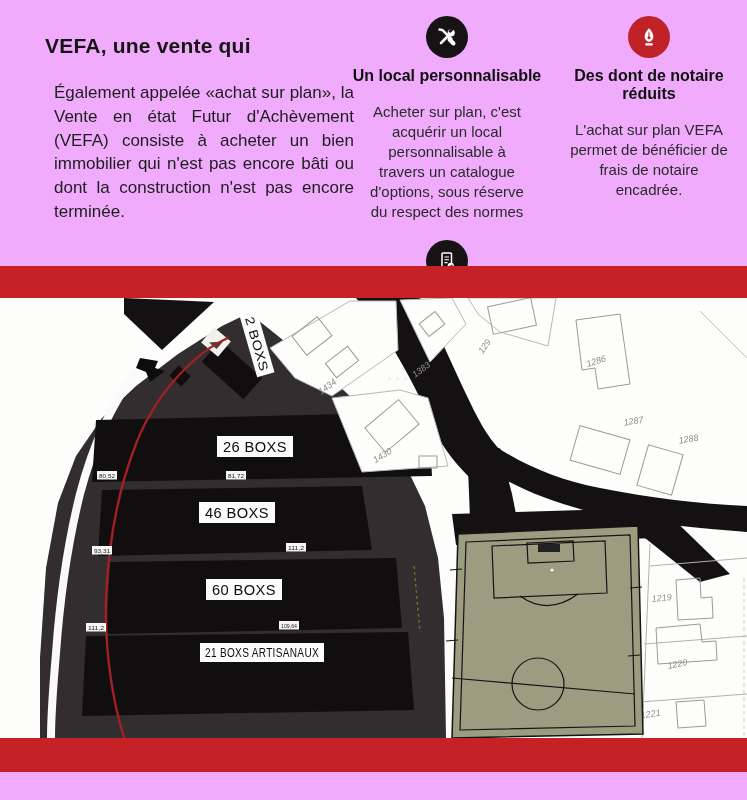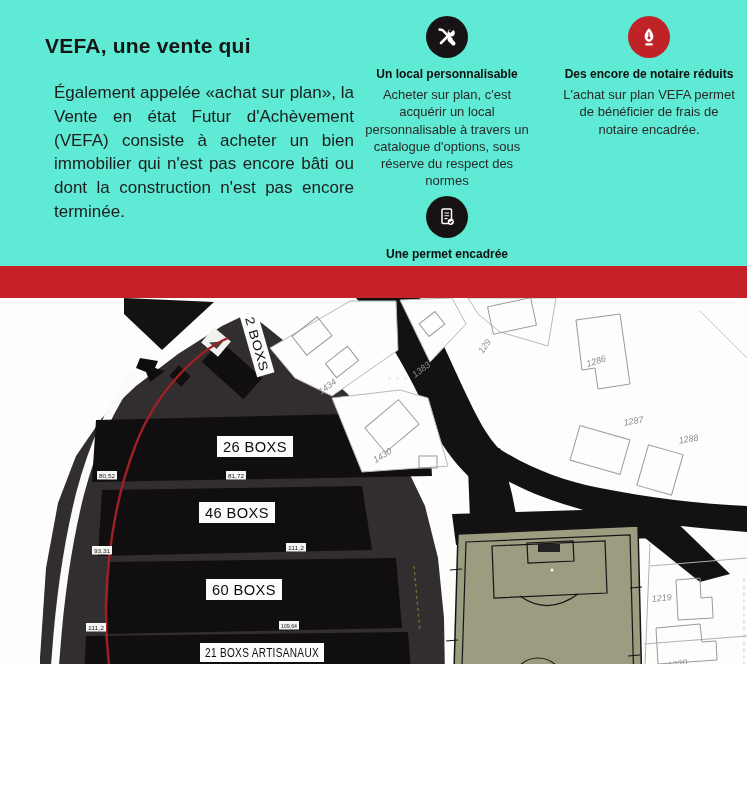--- a/index.html
+++ b/index.html
@@ -1,39 +1,39 @@
 <!DOCTYPE html>
 <html><head>
 <meta charset="utf-8">
 <style>
   html,body{margin:0;padding:0;background:#ffffff;}
   .page{
-    position:relative;width:747px;height:664px;margin:0 auto;
-    background:#5eead4;overflow:hidden;
+    position:relative;width:747px;height:800px;margin:0 auto;
+    background:#f0abfc;overflow:hidden;
     font-family:"Liberation Sans",sans-serif;color:#1c1c1c;
   }
   
   .intro{position:absolute;left:45px;top:33px;width:318px;}
   .intro h1{
     margin:0;font-size:21px;line-height:1.24;font-weight:bold;
     color:#151515;letter-spacing:.2px;
   }
   .intro .body{margin-top:22px;}
   .intro p{margin:9px;font-size:17px;line-height:1.4;text-align:justify;color:#1d1d1d;}
   
   .features{
     position:absolute;left:352px;top:16px;width:392px;
     display:grid;grid-template-columns:190px 190px;row-gap:6px;column-gap:12px;
   }
   .feature{display:flex;flex-direction:column;align-items:center;text-align:center;}
   .circle{width:42px;height:42px;border-radius:50%;display:flex;align-items:center;justify-content:center;flex:0 0 auto;}
   .circle.black{background:#171314;}
   .circle.red{background:#bf2328;}
-  .feature h3{margin:9px 0 5px;font-size:12px;font-weight:bold;color:#101010;}
-  .feature p{margin:0;font-size:13px;line-height:1.33;color:#2a2a2a;max-width:178px;}
+  .feature h3{margin:9px 0 5px;font-size:16px;font-weight:bold;color:#101010;}
+  .feature p{margin:12px;font-size:15px;line-height:1.33;color:#2a2a2a;max-width:178px;}
   
   .redbar{position:absolute;left:0;width:747px;background:#c62127;}
   .redbar.top{top:266px;height:32px;}
   .redbar.bottom{top:738px;height:34px;}
   
   .map{position:absolute;left:0;top:298px;width:747px;height:440px;}
   svg text{font-family:"Liberation Sans",sans-serif;}
   .chiptext{fill:#0c0c0c;letter-spacing:.4px;}
   .parcelnum{fill:#8f8f8f;font-style:italic;font-size:9px;}
   .dimtext{fill:#1a1a1a;font-size:5.5px;}
@@ -74,21 +74,21 @@
 
     <div class="feature">
       <div class="circle red">
         <svg width="24" height="24" viewBox="0 0 24 24">
           <path d="M12 3.2 C14.6 6 16.4 8.8 16.4 11.6 C16.4 14.4 14.6 16.4 12 16.9 C9.4 16.4 7.6 14.4 7.6 11.6 C7.6 8.8 9.4 6 12 3.2 Z" fill="#fff"></path>
           <line x1="12" y1="7.2" x2="12" y2="12" stroke="#bf2328" stroke-width="1.1"></line>
           <circle cx="12" cy="12.8" r="1.5" fill="#bf2328"></circle>
           <rect x="8.2" y="18.2" width="7.6" height="2.2" rx="1" fill="#fff"></rect>
         </svg>
       </div>
-      <h3>Des encore de notaire réduits</h3>
+      <h3>Des dont de notaire réduits</h3>
       <p>L'achat sur plan VEFA permet de bénéficier de frais de notaire encadrée.</p>
     </div>
 
 
     <div class="feature">
       <div class="circle black">
         <svg width="24" height="24" viewBox="0 0 24 24">
           <rect x="7" y="4" width="9.5" height="14.5" rx="1" fill="none" stroke="#fff" stroke-width="1.5"></rect>
           <path d="M9.5 8 h4.5 M9.5 10.8 h4.5 M9.5 13.6 h3" stroke="#fff" stroke-width="1.1"></path>
           <circle cx="15.8" cy="16.8" r="3.1" fill="#fff"></circle>

